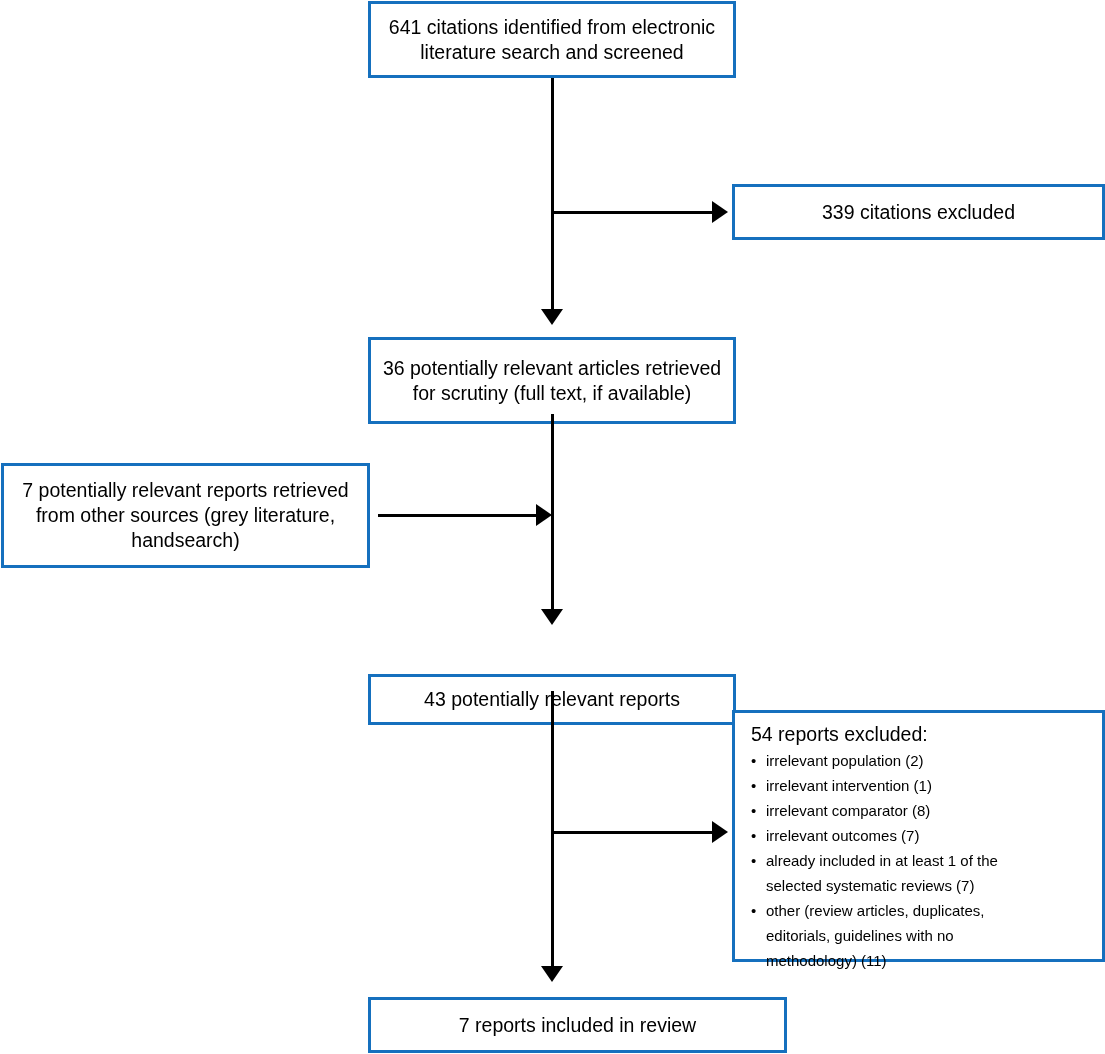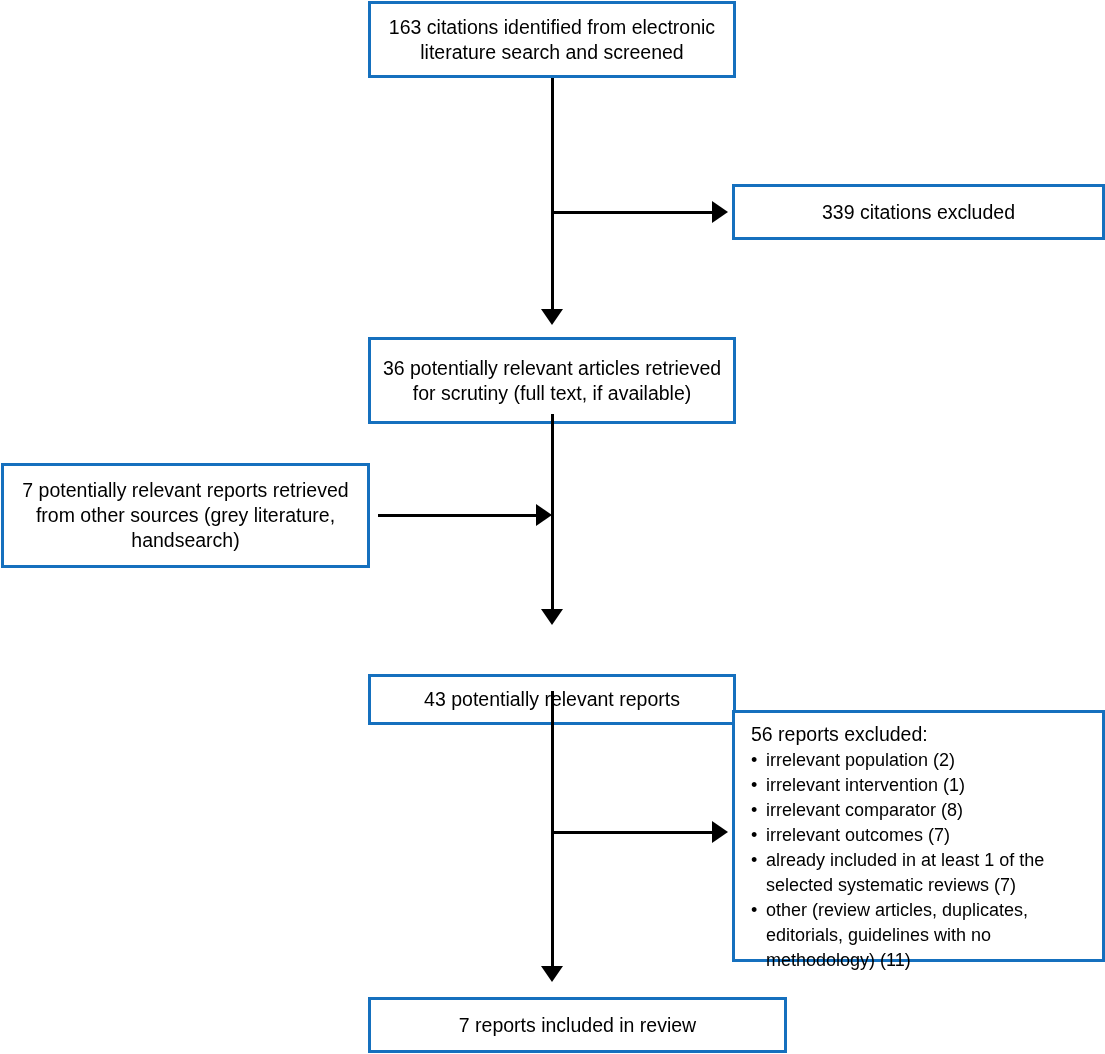--- a/index.html
+++ b/index.html
@@ -54,21 +54,21 @@
     font-size: 19.5px;
     line-height: 25px;
     margin: 0 0 1px 0;
   }
   .excl-list {
     list-style: none;
     margin: 0;
     padding: 0;
   }
   .excl-list li {
-    font-size: 18px;
+    font-size: 15px;
     line-height: 25px;
     padding-left: 15px;
     position: relative;
     white-space: pre-line;
   }
   .excl-list li::before {
     content: "\2022";
     position: absolute;
     left: 0;
     top: 0;
@@ -104,21 +104,21 @@
     border-bottom: 11px solid transparent;
     border-left: 16px solid #000000;
   }
 </style>
 </head>
 <body>
 
 <div id="canvas">
 
   <div class="node" id="node-identified">
-    <div class="label">163 citations identified from electronic
+    <div class="label">641 citations identified from electronic
 literature search and screened</div>
   </div>
 
   <div class="vline" style="left:551px; top:78px; height:231px;"></div>
   <div class="arrow-down" style="left:541px; top:309px;"></div>
 
   <div class="hline" style="left:551px; top:211px; width:161px;"></div>
   <div class="arrow-right" style="left:712px; top:201px;"></div>
 
   <div class="node" id="node-excluded-cit">
@@ -147,21 +147,21 @@
   </div>
 
   <div class="vline" style="left:551px; top:691px; height:275px;"></div>
   <div class="arrow-down" style="left:541px; top:966px;"></div>
 
   <div class="hline" style="left:551px; top:831px; width:161px;"></div>
   <div class="arrow-right" style="left:712px; top:821px;"></div>
 
   <div class="node listbox" id="node-excluded-rep">
     <div class="inner">
-      <p class="excl-title">56 reports excluded:</p>
+      <p class="excl-title">54 reports excluded:</p>
       <ul class="excl-list">
         <li>irrelevant population (2)</li>
         <li>irrelevant intervention (1)</li>
         <li>irrelevant comparator (8)</li>
         <li>irrelevant outcomes (7)</li>
         <li>already included in at least 1 of the
 selected systematic reviews (7)</li>
         <li>other (review articles, duplicates,
 editorials, guidelines with no
 methodology) (11)</li>

